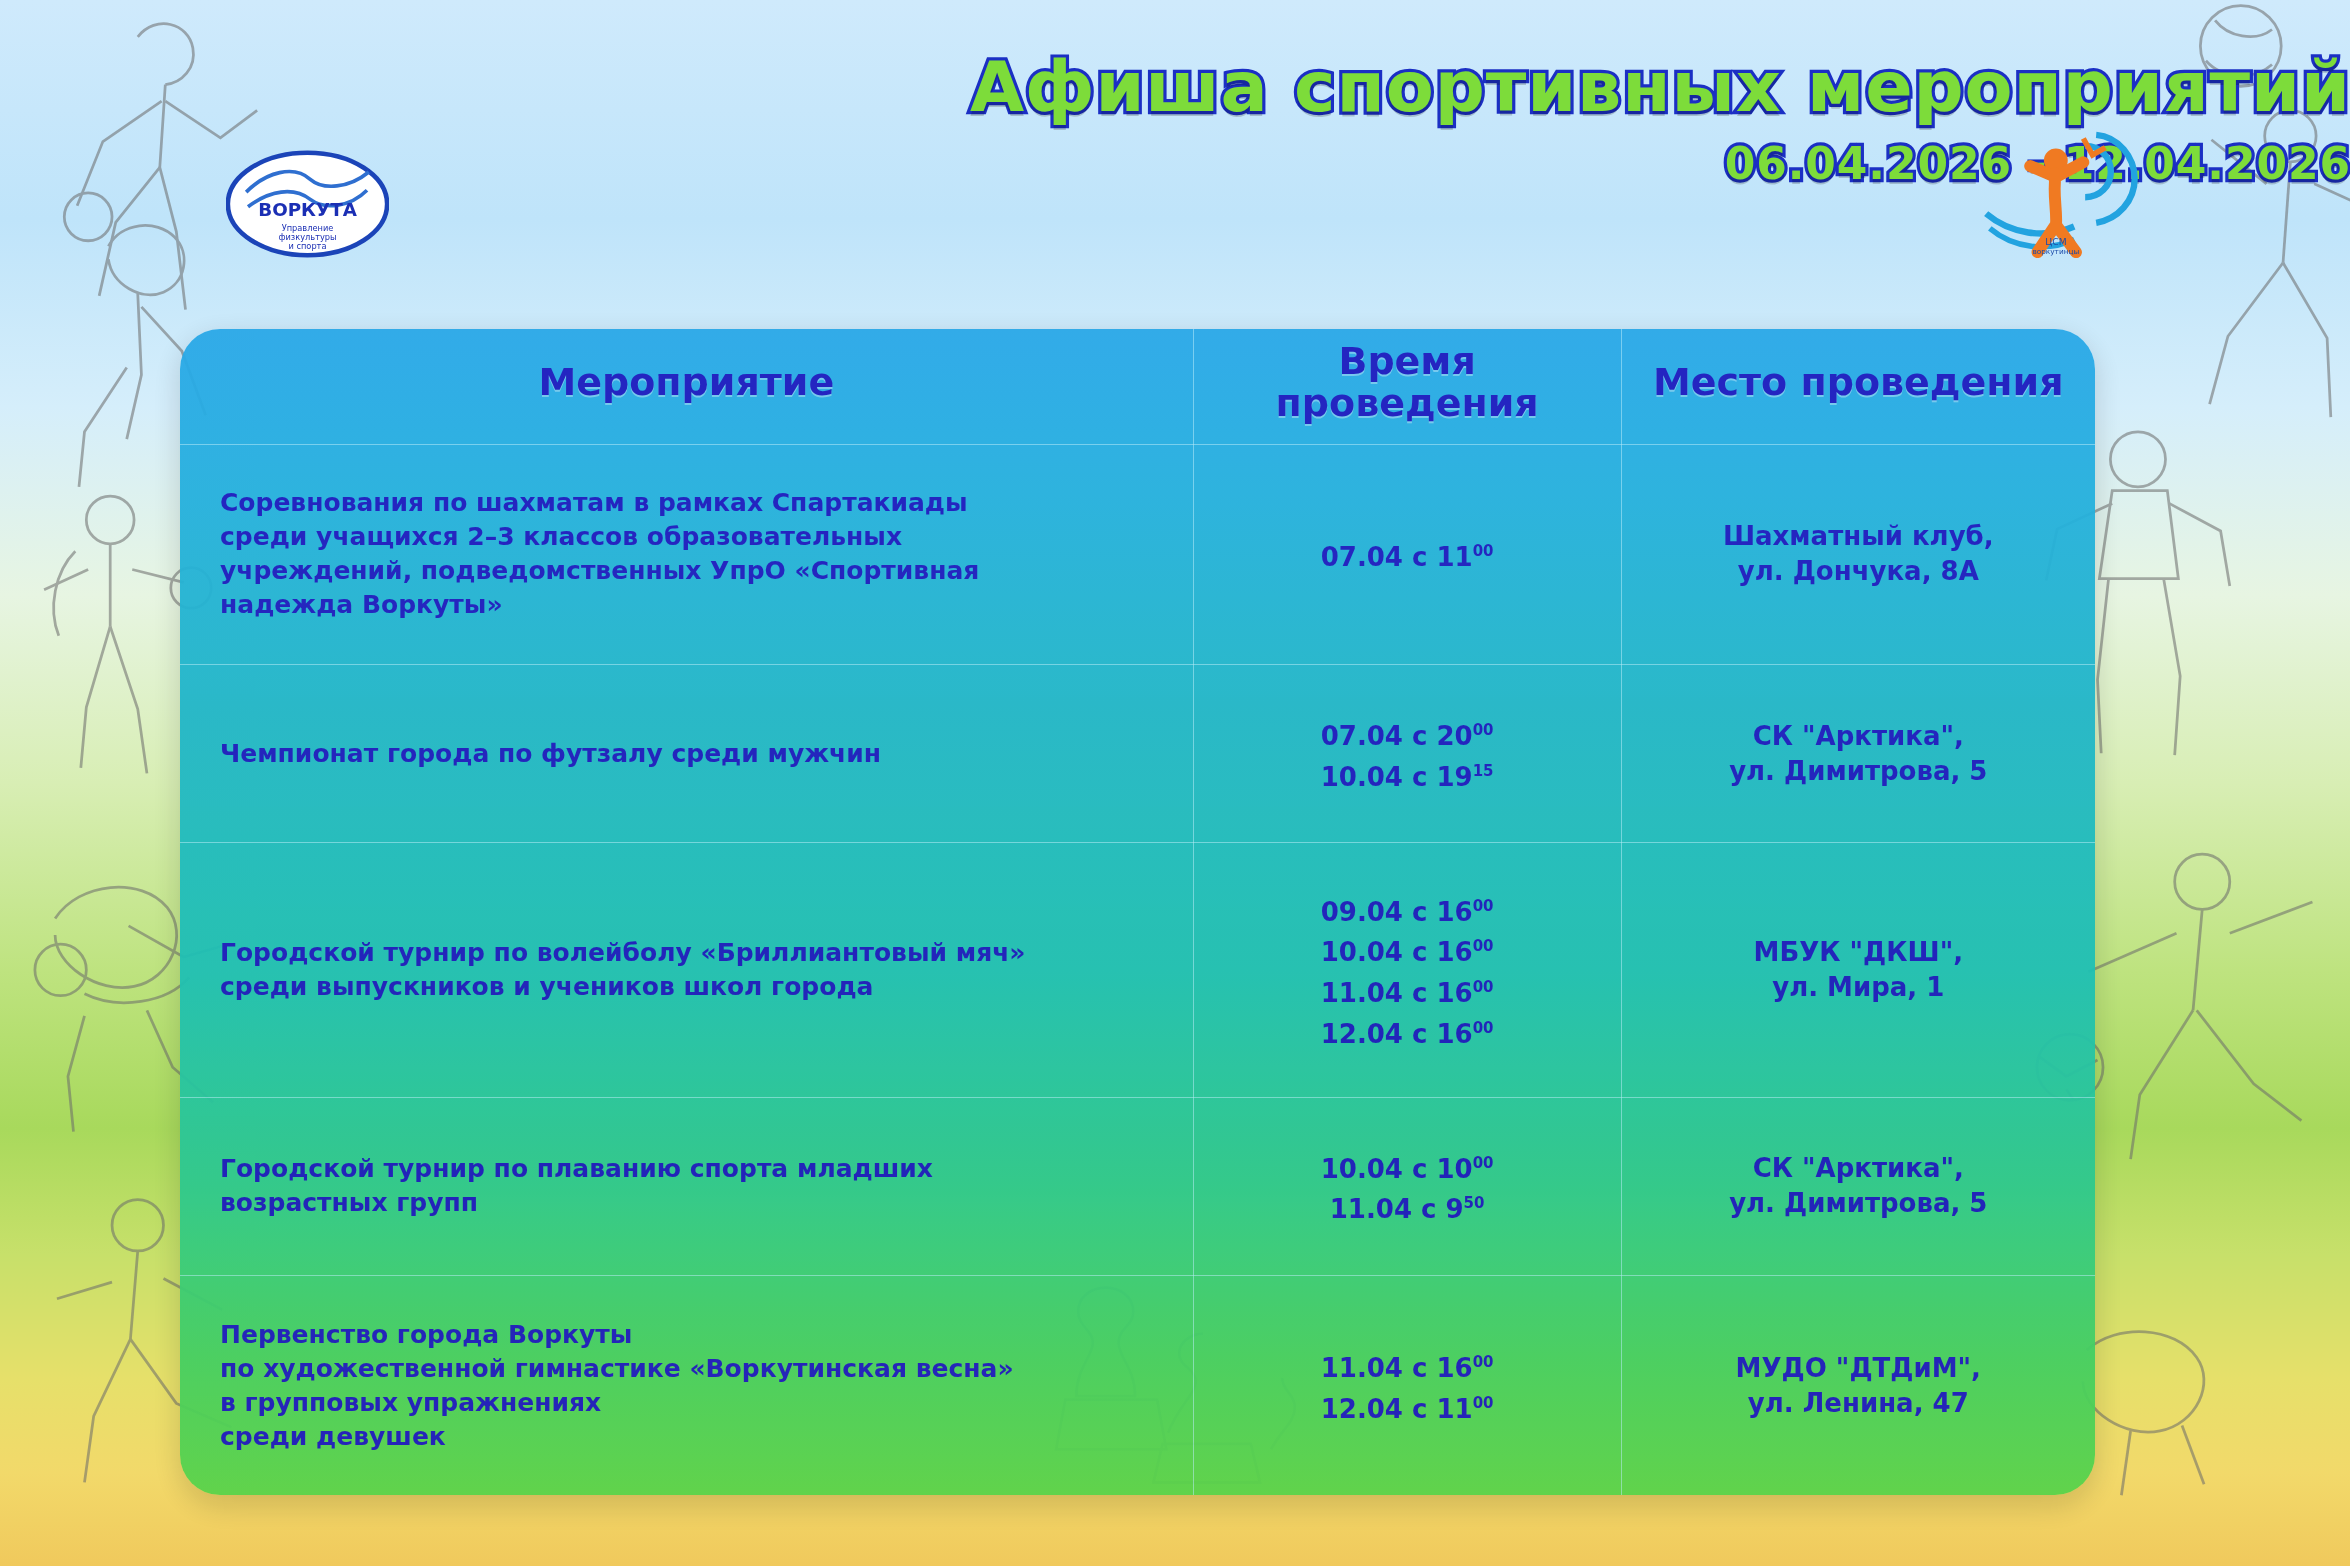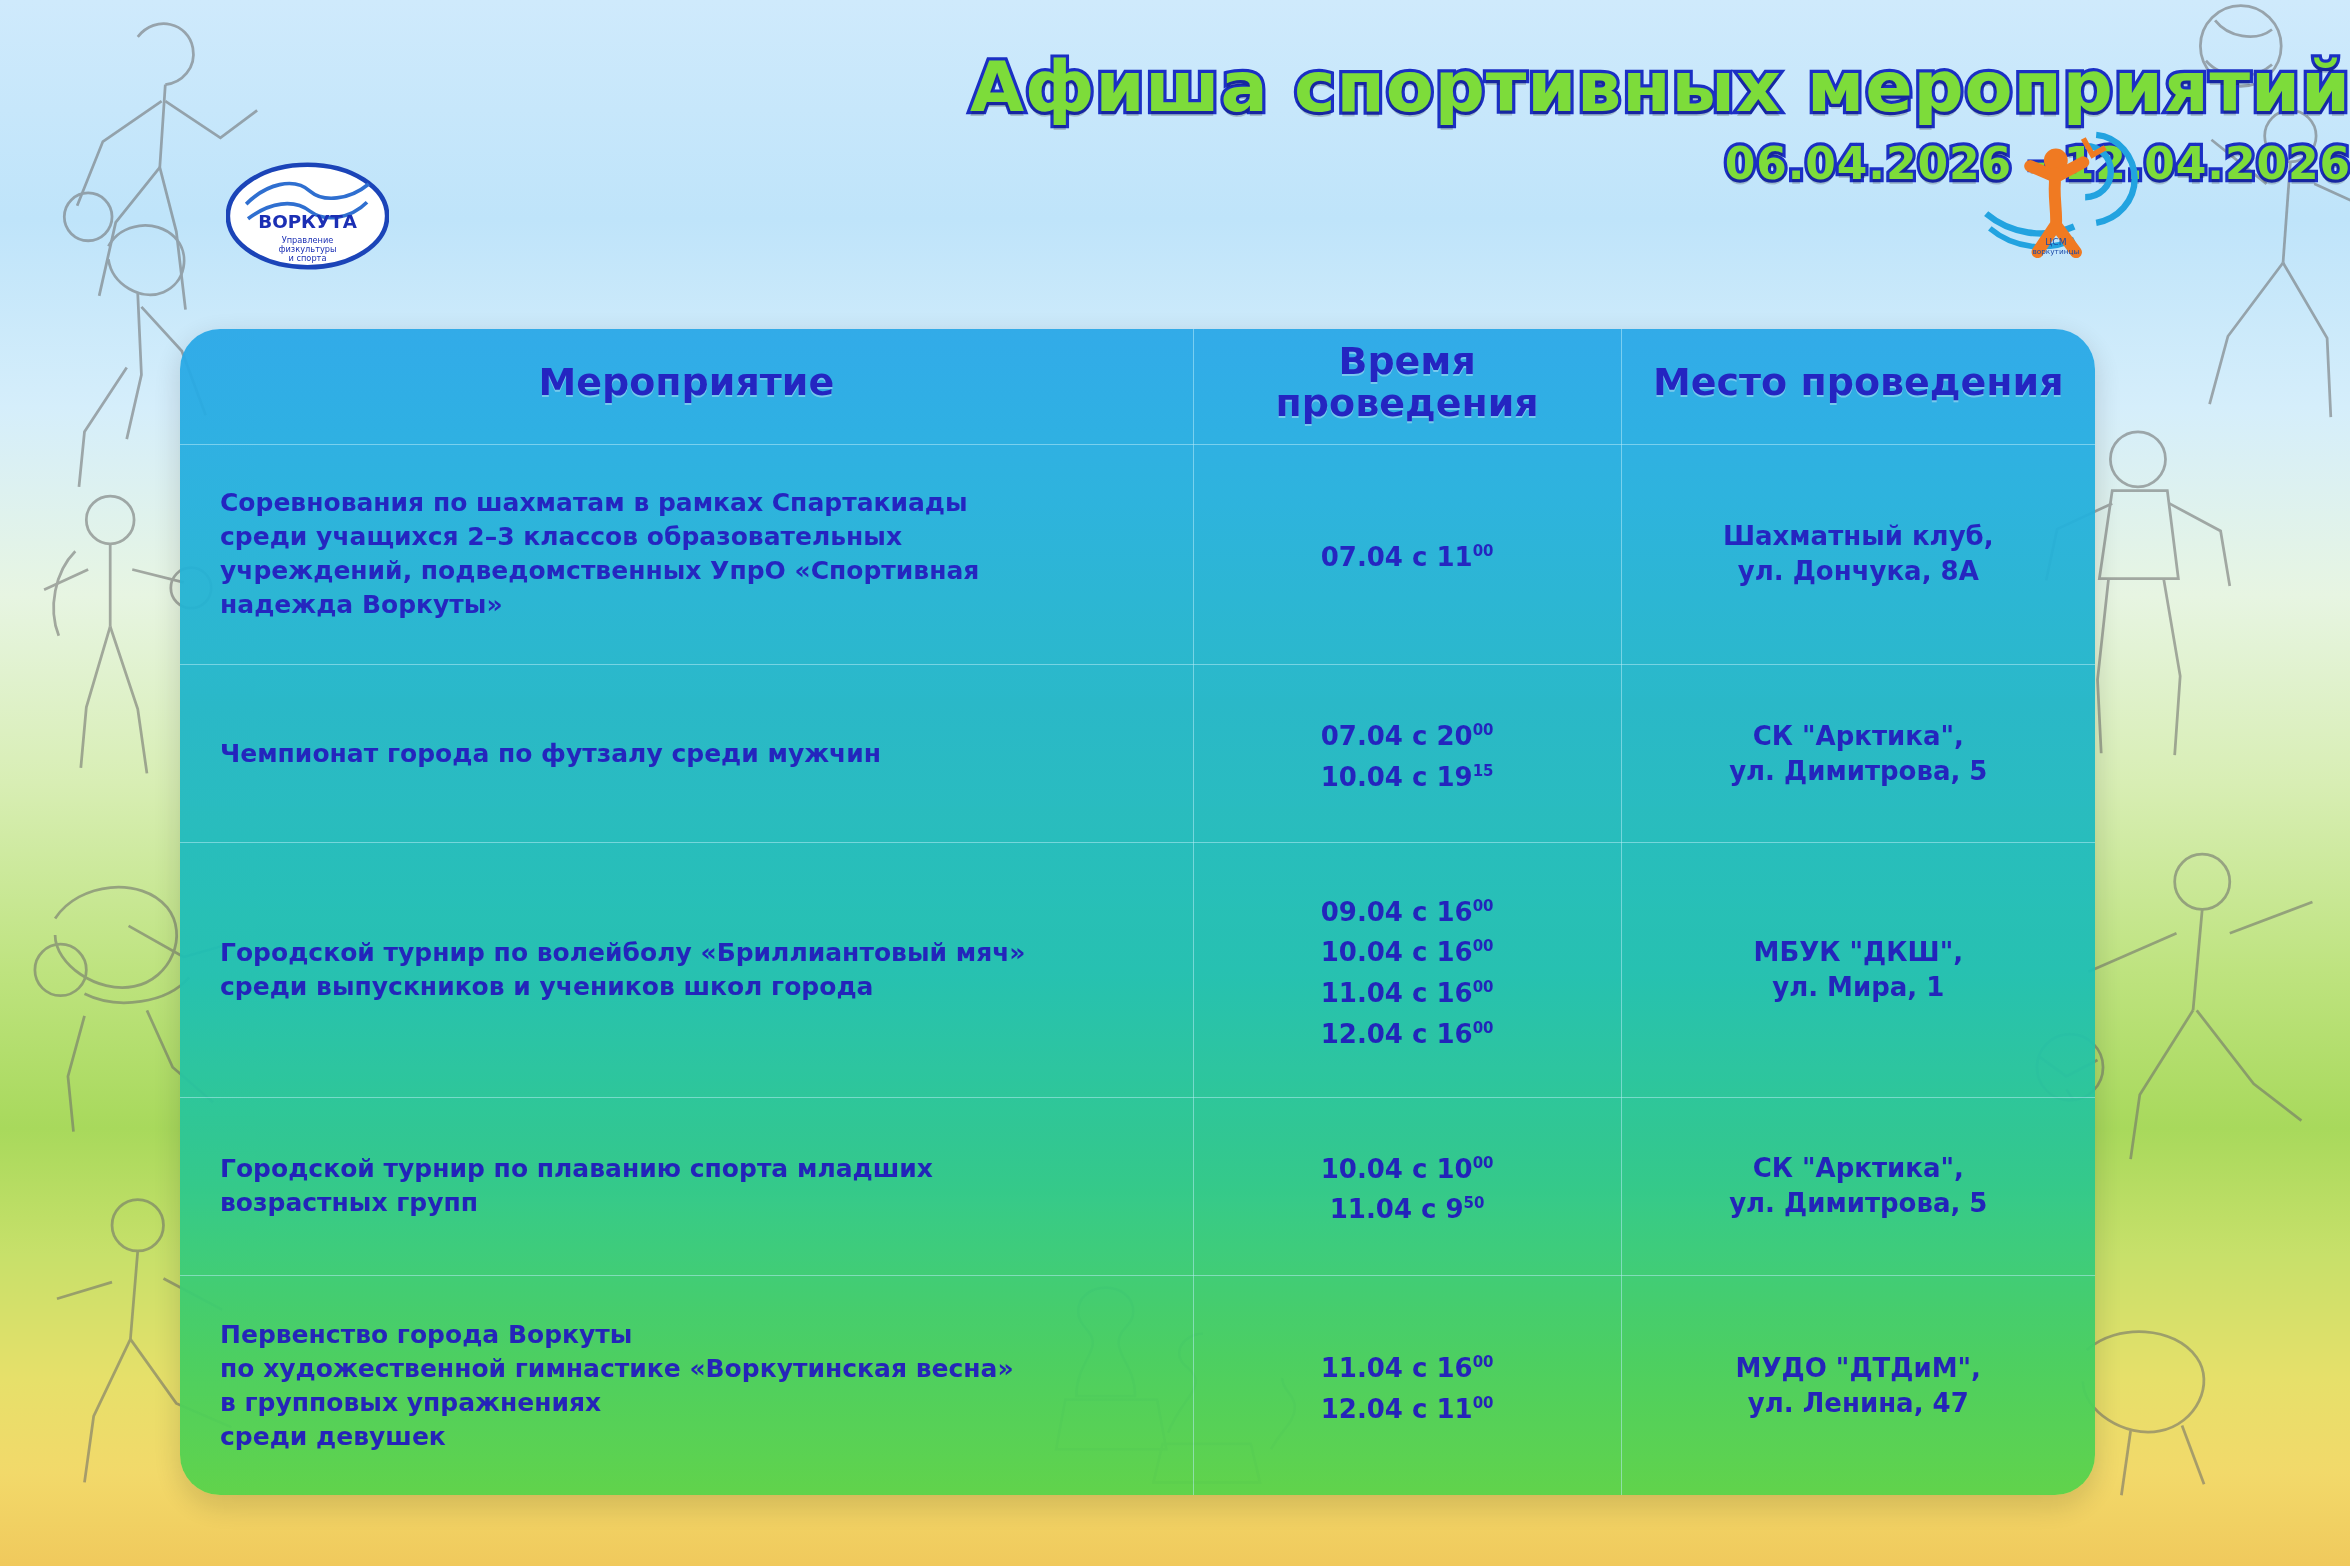--- a/index.html
+++ b/index.html
@@ -52,21 +52,21 @@
     paint-order: stroke fill;
     text-shadow: 0 4.6px 0 rgba(0,0,0,0.18);
     margin: 0;
   }
   .title-line1 { font-size: 70px; line-height: 79px; }
   .title-line2 { font-size: 44px; line-height: 73px; }
 
   .logo-left {
     position: absolute;
     left: 226px;
-    top: 162px;
+    top: 150px;
     width: 163px;
     height: 108px;
   }
   .logo-right {
     position: absolute;
     right: 209px;
     top: 129px;
     width: 165px;
     height: 129px;
   }

